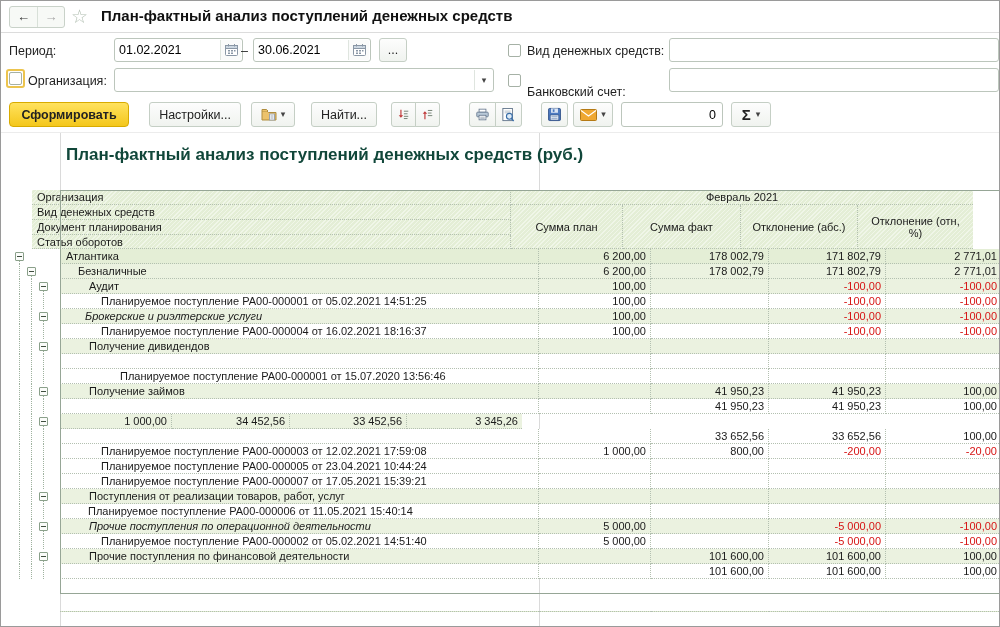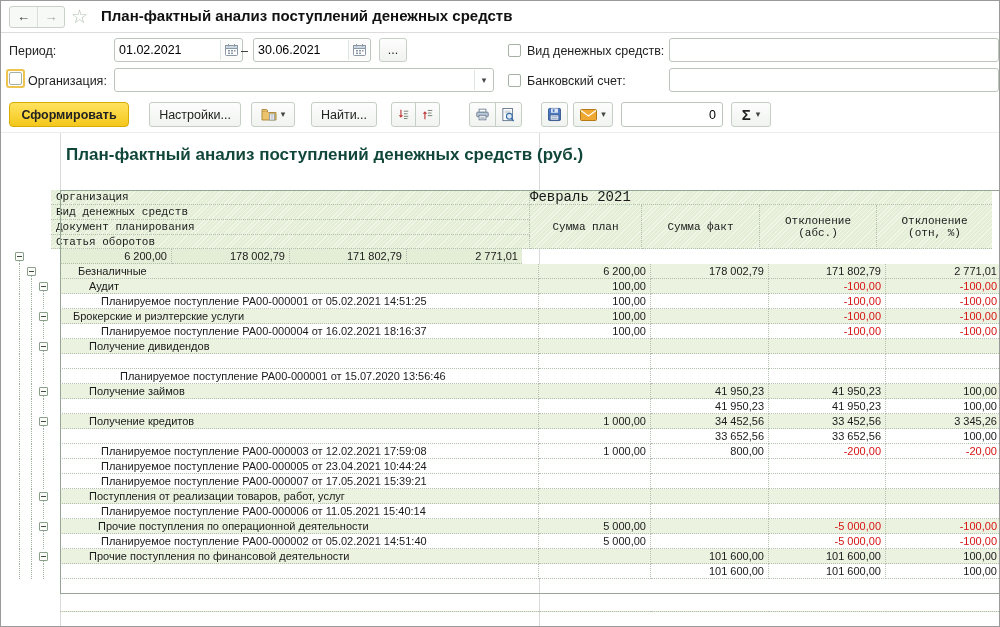--- a/index.html
+++ b/index.html
@@ -32,26 +32,26 @@
   .gen{background:linear-gradient(#ffe25e,#f4c71c);border:1px solid #d8ab00;border-radius:4px;font-weight:bold;}
   .counter{position:absolute;top:3px;height:25px;box-sizing:border-box;border:1px solid #bcc6bc;border-radius:3px;background:#fff;}
   .counter input{width:100%;height:100%;border:none;outline:none;text-align:right;padding:0 6px;font-size:12.5px;font-family:inherit;box-sizing:border-box;background:transparent;}
   .sigma{font-size:15px;font-weight:bold;}
   
   .report{position:absolute;left:0;top:131px;right:0;bottom:0;background:#fff;border-top:1px solid #ececec;}
   .vline{position:absolute;top:0;bottom:0;width:0;border-left:1px solid #dadada;z-index:0;}
   .rtitle{position:absolute;left:65px;top:12px;font-size:17px;font-weight:bold;color:#11473a;z-index:2;white-space:nowrap;}
   .tablewrap{position:absolute;left:0;top:57px;width:1000px;z-index:1;}
   .tframe{position:absolute;left:59px;top:57px;width:941px;height:404px;border:1px solid #96a696;box-sizing:border-box;pointer-events:none;z-index:3;}
-  .thead{display:flex;margin-left:50px;width:941px;font-family:Liberation Mono, monospace;}
+  .thead{display:flex;margin-left:31px;width:941px;}
   .hleft{width:479px;display:flex;flex-direction:column;flex:none;}
   .hl{height:15px;box-sizing:border-box;border-right:1px dotted #b3c0b0;border-bottom:1px dotted #b3c0b0;background:#e4eed6;font-size:11px;line-height:14px;padding-left:5px;white-space:nowrap;overflow:hidden;}
   .hl:last-child{height:14px;border-bottom:1px dotted #b3c0b0;}
   .hright{width:462px;display:flex;flex-direction:column;flex:none;}
-  .hperiod{height:15px;box-sizing:border-box;background:#e4eed6;border-bottom:1px dotted #b3c0b0;font-size:14px;line-height:14px;}
+  .hperiod{height:15px;box-sizing:border-box;text-align:center;background:#e4eed6;border-bottom:1px dotted #b3c0b0;font-size:11px;line-height:14px;}
   .hcols{display:flex;height:44px;}
   .hc{box-sizing:border-box;border-right:1px dotted #b3c0b0;border-bottom:1px dotted #b3c0b0;background:#e4eed6;display:flex;align-items:center;justify-content:center;text-align:center;font-size:11px;line-height:12px;padding:0 6px;}
   .greenhatch{background-image:repeating-linear-gradient(135deg,rgba(255,255,255,.45) 0 1px,transparent 1px 3px);}
   .trow{display:flex;height:15px;box-sizing:border-box;font-size:11px;line-height:14px;}
   .mcell{width:59px;position:relative;flex:none;}
   .guide{position:absolute;top:0;bottom:0;width:0;border-left:1px dotted #9fb29f;}
   .guide.half{top:12px;}
   .mbox{position:absolute;top:3px;width:9px;height:9px;box-sizing:border-box;border:1px solid #8aa08a;background:#fbfcfa;border-radius:1px;z-index:2;}
   .mbox::after{content:"";position:absolute;left:1px;right:1px;top:3px;border-top:1px solid #3f4f3f;}
   .cell{box-sizing:border-box;border-right:1px dotted #b3c0b0;border-bottom:1px dotted #b3c0b0;overflow:hidden;white-space:nowrap;flex:none;}
@@ -128,21 +128,21 @@
     <span class="chkring" style="left:5px;top:36px;"><span class="chk"></span></span>
     <span class="flabel" style="left:27px;top:41px;">Организация:</span>
     <div class="fld" style="left:113px;top:35px;width:380px;">
       <input value="" style="">
       <span class="combo-caret">
           <span class="caret">▾</span>
         </span>
     </div>
 
     <span class="chk" style="position:absolute;left:507px;top:41px;"></span>
-    <span class="flabel" style="left:526px;top:41px;">Банковский счет:</span>
+    <span class="flabel" style="left:526px;top:52px;">Банковский счет:</span>
     <div class="fld" style="left:668px;top:35px;width:330px;">
       <input value="" style="">
     </div>
   </div>
 
   <div class="toolbar">
     <button class="btn gen" style="left:8px;width:120px;">
         <span>Сформировать</span>
       </button>
     <button class="btn" style="left:148px;width:92px;">
@@ -246,20 +246,21 @@
             <div class="hc w3 greenhatch">Отклонение (отн, %)</div>
           </div>
         </div>
       </div>
       <div>
           <div class="trow group lvl1">
             <div class="mcell">
               <div class="guide half" style="left: 18px;"></div>
               <div class="mbox" title="−" style="left: 14px;"></div>
             </div>
+            <div class="cell lab greenhatch" style="padding-left: 6px;">Атлантика</div>
             <div class="cell val w0 greenhatch">6 200,00</div>
             <div class="cell val w1 greenhatch">178 002,79</div>
             <div class="cell val w2 greenhatch">171 802,79</div>
             <div class="cell val w3 greenhatch">2 771,01</div>
           </div>
           <div class="trow group">
             <div class="mcell">
               <div class="guide" style="left: 18px;"></div>
               <div class="guide half" style="left: 30px;"></div>
               <div class="mbox" title="−" style="left: 26px;"></div>
@@ -295,21 +296,21 @@
             <div class="cell val w2 neg">-100,00</div>
             <div class="cell val w3 neg">-100,00</div>
           </div>
           <div class="trow group">
             <div class="mcell">
               <div class="guide" style="left: 18px;"></div>
               <div class="guide" style="left: 30px;"></div>
               <div class="guide half" style="left: 42px;"></div>
               <div class="mbox" title="−" style="left: 38px;"></div>
             </div>
-            <div class="cell lab greenhatch" style="padding-left: 13px;">Брокерские и риэлтерские услуги</div>
+            <div class="cell lab greenhatch" style="padding-left: 25px; font-style: italic;">Брокерские и риэлтерские услуги</div>
             <div class="cell val w0 greenhatch">100,00</div>
             <div class="cell val w1 greenhatch"></div>
             <div class="cell val w2 greenhatch neg">-100,00</div>
             <div class="cell val w3 greenhatch neg">-100,00</div>
           </div>
           <div class="trow doc">
             <div class="mcell">
               <div class="guide" style="left: 18px;"></div>
               <div class="guide" style="left: 30px;"></div>
               <div class="guide" style="left: 42px;"></div>
@@ -382,21 +383,20 @@
             <div class="cell val w2">41 950,23</div>
             <div class="cell val w3">100,00</div>
           </div>
           <div class="trow group">
             <div class="mcell">
               <div class="guide" style="left: 18px;"></div>
               <div class="guide" style="left: 30px;"></div>
               <div class="guide half" style="left: 42px;"></div>
               <div class="mbox" title="−" style="left: 38px;"></div>
             </div>
-            <div class="cell lab greenhatch" style="padding-left: 29px;">Получение кредитов</div>
             <div class="cell val w0 greenhatch">1 000,00</div>
             <div class="cell val w1 greenhatch">34 452,56</div>
             <div class="cell val w2 greenhatch">33 452,56</div>
             <div class="cell val w3 greenhatch">3 345,26</div>
           </div>
           <div class="trow blank">
             <div class="mcell">
               <div class="guide" style="left: 18px;"></div>
               <div class="guide" style="left: 30px;"></div>
               <div class="guide" style="left: 42px;"></div>
@@ -455,34 +455,34 @@
             <div class="cell val w1 greenhatch"></div>
             <div class="cell val w2 greenhatch"></div>
             <div class="cell val w3 greenhatch"></div>
           </div>
           <div class="trow doc">
             <div class="mcell">
               <div class="guide" style="left: 18px;"></div>
               <div class="guide" style="left: 30px;"></div>
               <div class="guide" style="left: 42px;"></div>
             </div>
-            <div class="cell lab" style="padding-left: 41px;">Планируемое поступление РА00-000006 от 11.05.2021 15:40:14</div>
+            <div class="cell lab" style="padding-left: 28px;">Планируемое поступление РА00-000006 от 11.05.2021 15:40:14</div>
             <div class="cell val w0"></div>
             <div class="cell val w1"></div>
             <div class="cell val w2"></div>
             <div class="cell val w3"></div>
           </div>
           <div class="trow group">
             <div class="mcell">
               <div class="guide" style="left: 18px;"></div>
               <div class="guide" style="left: 30px;"></div>
               <div class="guide half" style="left: 42px;"></div>
               <div class="mbox" title="−" style="left: 38px;"></div>
             </div>
-            <div class="cell lab greenhatch" style="padding-left: 38px;">Прочие поступления по операционной деятельности</div>
+            <div class="cell lab greenhatch" style="padding-left: 29px; font-style: italic;">Прочие поступления по операционной деятельности</div>
             <div class="cell val w0 greenhatch">5 000,00</div>
             <div class="cell val w1 greenhatch"></div>
             <div class="cell val w2 greenhatch neg">-5 000,00</div>
             <div class="cell val w3 greenhatch neg">-100,00</div>
           </div>
           <div class="trow doc">
             <div class="mcell">
               <div class="guide" style="left: 18px;"></div>
               <div class="guide" style="left: 30px;"></div>
               <div class="guide" style="left: 42px;"></div>

